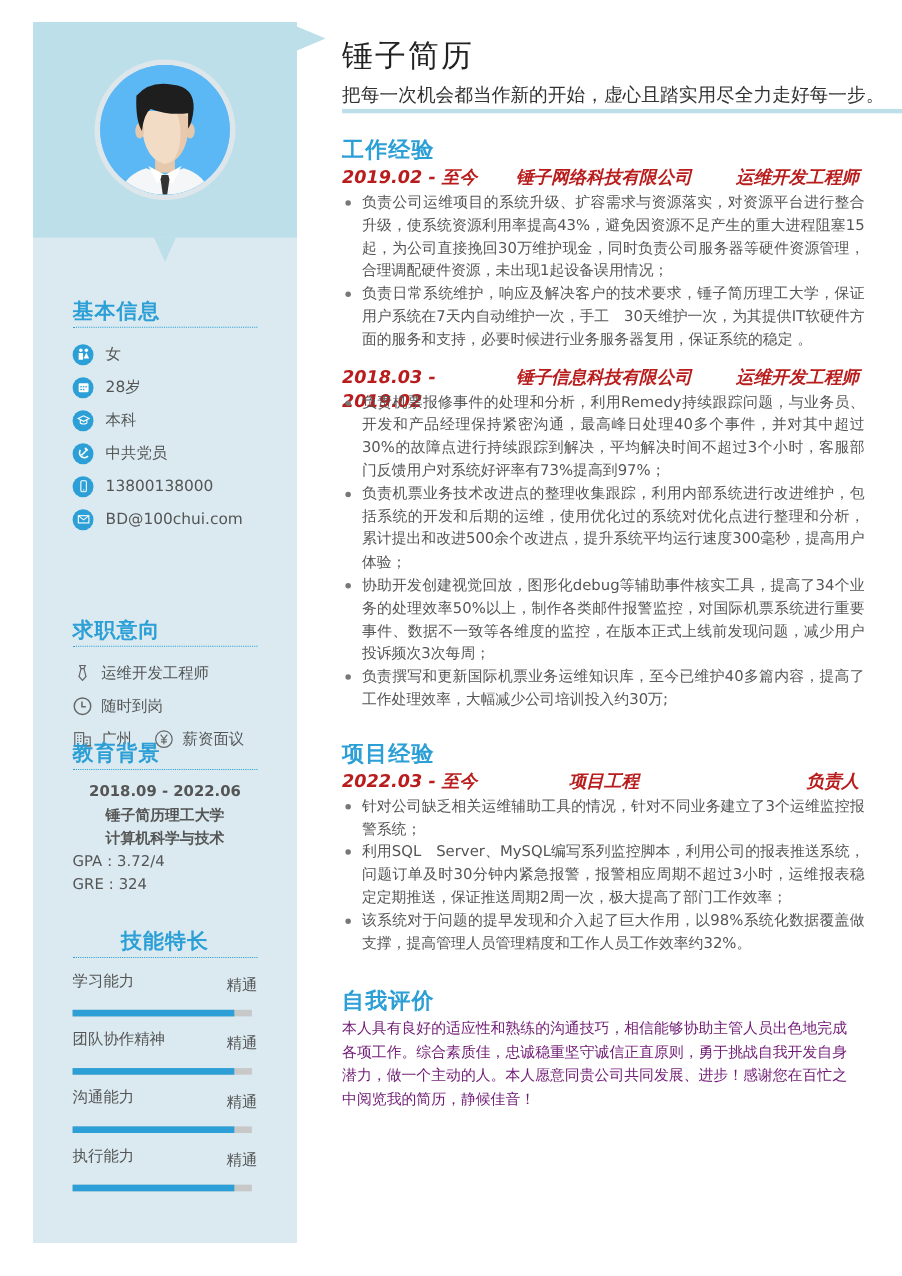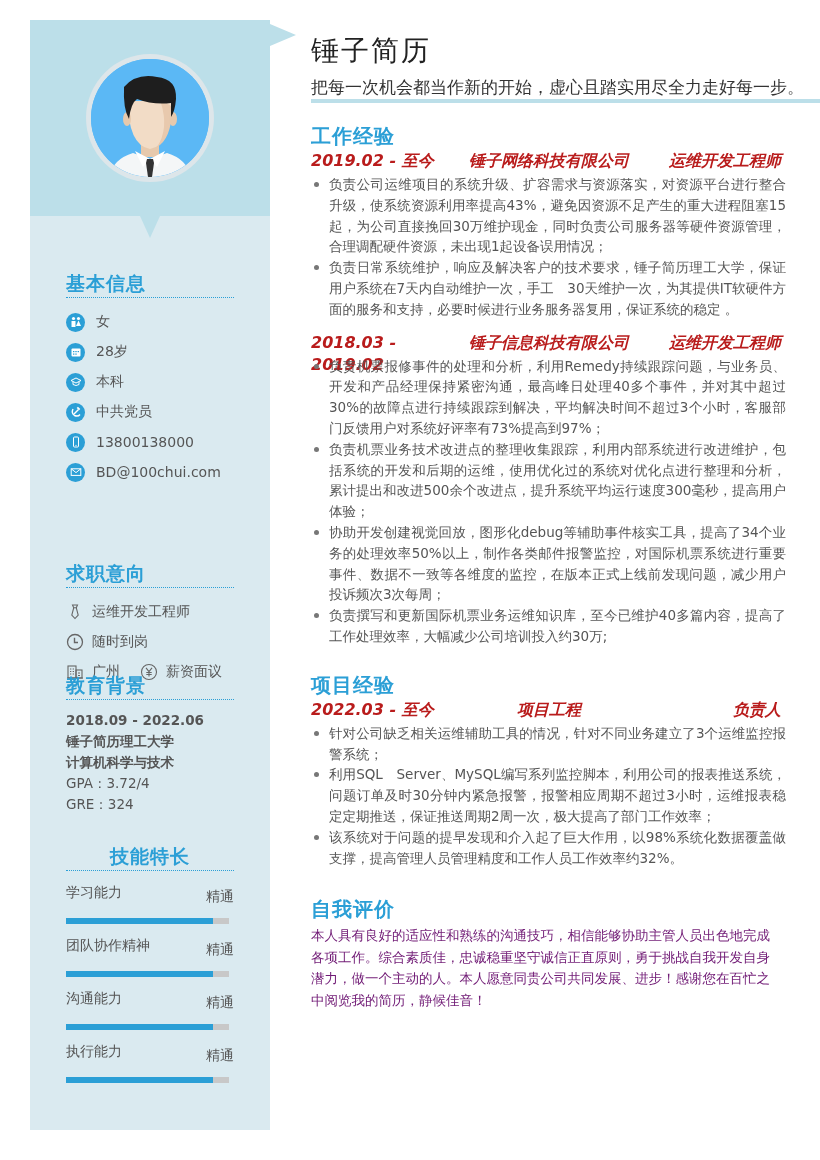--- a/index.html
+++ b/index.html
@@ -28,21 +28,21 @@
   .info-icon { width: 19px; height: 19px; border-radius: 50%; background: #2b9fd6; display: inline-flex;
     align-items: center; justify-content: center; margin-right: 11px; flex: none; }
   .info-icon svg { width: 12px; height: 12px; }
 
   .intent-row { display: flex; align-items: center; height: 30px; font-size: 14px; color: #555; margin-top: 0; }
   .intent-icon { width: 18px; height: 18px; display: inline-flex; align-items: center; justify-content: center; margin-right: 8px; flex: none; }
   .intent-icon svg { width: 18px; height: 18px; }
   .intent-gap { width: 20px; }
 
   .edu-block { margin-top: 10px; font-size: 13.5px; line-height: 21px; color: #555; }
-  .edu-block .bold { font-weight: bold; }
+  .edu-block .bold { font-weight: bold; text-align: center; }
 
   .skill { margin-top: 10px; }
   .skill-head { display: flex; justify-content: space-between; font-size: 14px; color: #555; height: 22px; line-height: 22px; }
   .skill-head .lvl { margin-top: 4px; margin-left: 43px; }
   .skill-bar { margin-top: 15px; width: 163px; height: 6px; background: #c8c8c8; position: relative; }
   .skill-fill { position: absolute; left: 0; top: 0; height: 6px; background: #2b9fd6; }
 
   
   .main { position: absolute; left: 311px; top: 30px; width: 509px; }
   .name { font-size: 28px; color: #222; letter-spacing: 2px; height: 42px; line-height: 42px; }

